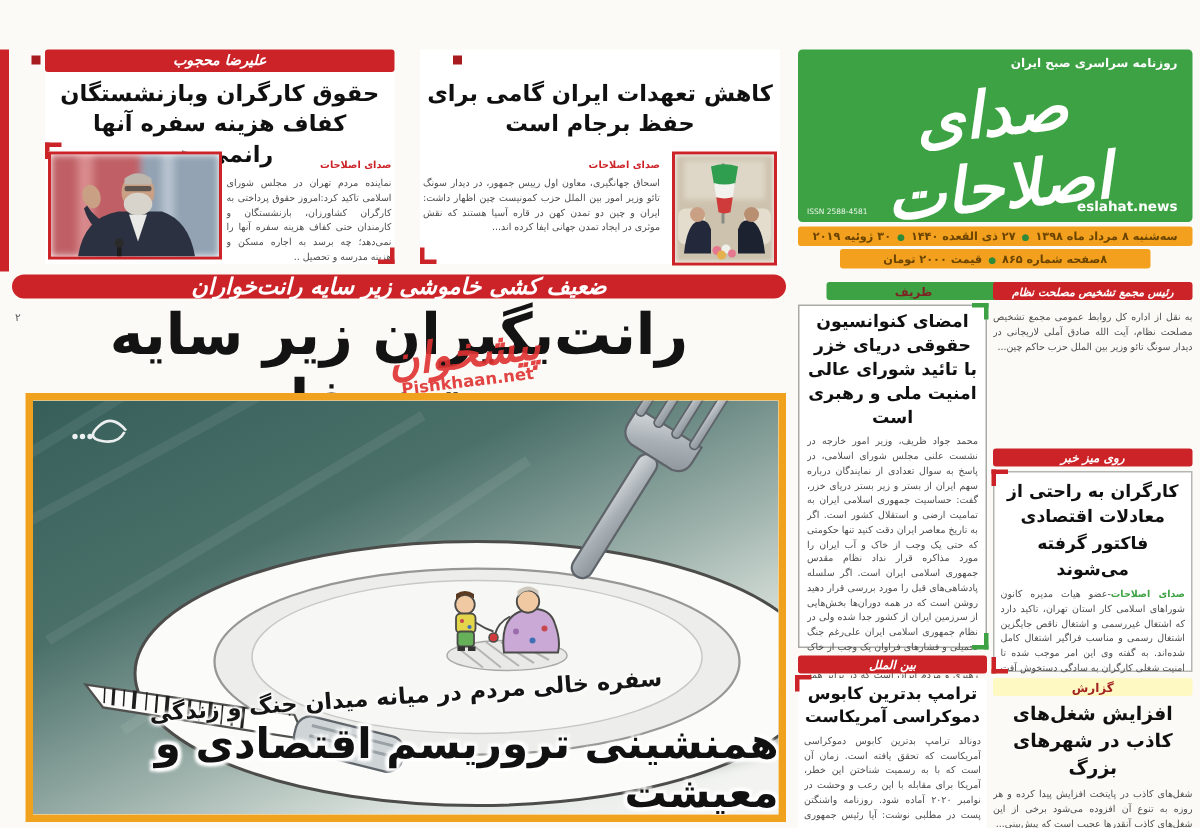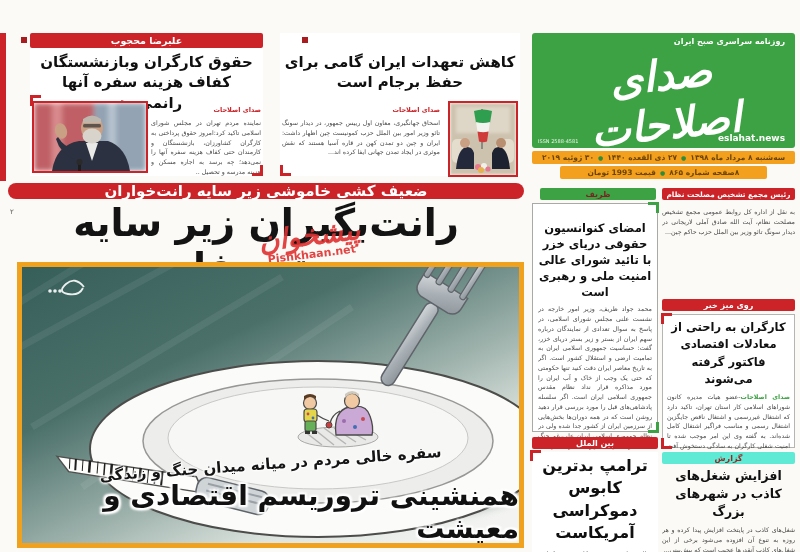--- a/index.html
+++ b/index.html
@@ -1,22 +1,22 @@
 <!DOCTYPE html>
 <html lang="fa" dir="rtl"><head>
 <meta charset="utf-8">
 <style>
   * { margin:0; padding:0; box-sizing:border-box; }
   body { background:#e9e8e4; font-family:"DejaVu Sans", sans-serif; }
   .page { position:relative; width:800px; height:552px; background:#fbfaf6; overflow:hidden; margin:0 auto; direction:rtl; }
   .abs { position:absolute; }
 
   
-  .redbar { background:#cc2328; color:#fff; font-weight:bold; text-align:left; border-radius:2px; display:flex; align-items:center; justify-content:center; }
-  .greenbar { background:#3da244; color:#7c2424; font-weight:bold; text-align:center; border-radius:2px; display:flex; align-items:center; justify-content:center; }
+  .redbar { background:#cc2328; color:#fff; font-weight:bold; text-align:left; border-radius:2px; display:flex; align-items:center; justify-content:center;font-style:italic; }
+  .greenbar { background:#3da244; color:#7c2424; font-weight:bold; text-align:center; border-radius:2px; display:flex; align-items:center; justify-content:center;margin-left:11px; }
   .body-text { color:#4a4a4a; text-align:justify; line-height:1.55; overflow:hidden; }
   .headline { color:#101010; font-weight:bold; text-align:center; }
   .src { color:#cc2328; font-weight:bold; font-size:6.5px; }
   .bx { position:absolute; width:11px; height:11px; border:0 solid #cc2328; }
   .bx.g { border-color:#3da244; }
   .bx.tl { top:-2px; left:-2px; border-top-width:3px; border-left-width:3px; }
   .bx.tr { top:-2px; right:-2px; border-top-width:3px; border-right-width:3px; }
   .bx.bl { bottom:-2px; left:-2px; border-bottom-width:3px; border-left-width:3px; }
   .bx.br { bottom:-2px; right:-2px; border-bottom-width:3px; border-right-width:3px; }
   .ksq { position:absolute; width:6px; height:6px; background:#a81b1f; top:4px; }
@@ -60,36 +60,36 @@
   
   .cartoon { left:17px; top:262px; width:507px; height:286px; border:5px solid #f0a21f; background:#fff; overflow:hidden; }
   .cartoon svg { position:absolute; inset:0; }
   .cap1 { position:absolute; top:188px; left:0; right:0; text-align:center; font-size:15px; font-weight:bold; color:#151515; transform:rotate(-4deg);
           text-shadow:0 0 2px #fff,0 0 3px #fff,0 0 4px #fff,1px 1px 2px #fff,-1px -1px 2px #fff; }
   .cap2 { position:absolute; top:212px; left:0; right:0; text-align:right; font-size:28px; font-weight:bold; color:#111;
           text-shadow:0 0 2px #fff,0 0 4px #fff,0 0 5px #fff,2px 2px 2px #fff,-2px -2px 2px #fff,2px -2px 2px #fff,-2px 2px 2px #fff; }
 
   
   .mid-kicker { left:540px; top:188px; width:116px; height:12px; font-size:8px; }
-  .caspian { left:532px; top:203px; width:126px; height:229px; background:#fff; border:1px solid #a9a9a6; padding:16px 5px; }
+  .caspian { left:532px; top:203px; width:126px; height:229px; background:#fff; border:1px solid #a9a9a6; padding:2px 5px; }
   .caspian .headline { font-size:11.5px; line-height:1.4; }
   .col-body { font-size:6.3px; }
   .intl-bar { left:532px; top:437px; width:126px; height:12px; font-size:8px; }
   .trump { left:532px; top:452px; width:126px; height:100px; background:#fff; padding:3px 4px; }
-  .trump .headline { font-size:16px; line-height:1.4; }
+  .trump .headline { font-size:11px; line-height:1.4; }
 
   
   .rt-kicker { left:662px; top:188px; width:133px; height:12px; font-size:7.3px; }
   .tension { left:662px; top:202px; width:133px; height:94px; }
   .tension .headline { font-size:13.5px; line-height:1.45; }
   .newsdesk-bar { left:662px; top:299px; width:133px; height:12px; font-size:8px; }
   .workers { left:662px; top:314px; width:133px; height:134px; background:#fff; border:1px solid #b5b5b2; padding:4px 4px; }
   .workers .headline { font-size:11.5px; line-height:1.5; }
   .src-green { color:#3da244; font-weight:bold; }
-  .report-bar { left:662px; top:452px; width:133px; height:12px; background:#5eead4; color:#a32323; font-weight:bold; font-size:8px; display:flex; align-items:center; justify-content:center; border-radius:2px; }
+  .report-bar { left:662px; top:452px; width:133px; height:12px; background:#fef9c3; color:#a32323; font-weight:bold; font-size:8px; display:flex; align-items:center; justify-content:center; border-radius:2px; }
   .fakejobs { left:662px; top:467px; width:133px; height:85px; overflow:hidden; }
   .fakejobs .headline { font-size:12.5px; line-height:1.45; }
 </style>
 </head>
 <body>
 
 <div class="page">
 
   <div class="abs left-strip"></div>
 
@@ -102,21 +102,21 @@
   <div class="abs datebar db1">
     <span>سه‌شنبه ۸ مرداد ماه ۱۳۹۸</span>
     <span class="dot"></span>
     <span>۲۷ ذی القعده ۱۴۴۰</span>
     <span class="dot"></span>
     <span>۳۰ ژوئیه ۲۰۱۹</span>
   </div>
   <div class="abs datebar db2">
     <span>۸صفحه شماره ۸۶۵</span>
     <span class="dot"></span>
-    <span>قیمت 1993 تومان</span>
+    <span>قیمت ۲۰۰۰ تومان</span>
   </div>
 
   <div class="abs top-art art-mahjoub">
     <div class="redbar top-kicker">علیرضا محجوب</div>
     <div class="ksq" style="left:-9px;"></div>
     <div class="headline top-headline">حقوق کارگران وبازنشستگان کفاف هزینه سفره آنها رانمی‌دهد</div>
     <div class="top-content">
       <div class="bx tl"></div>
       <div class="photo-frame mah-photo">
         <svg viewBox="0 0 112 68" width="112" height="68">

